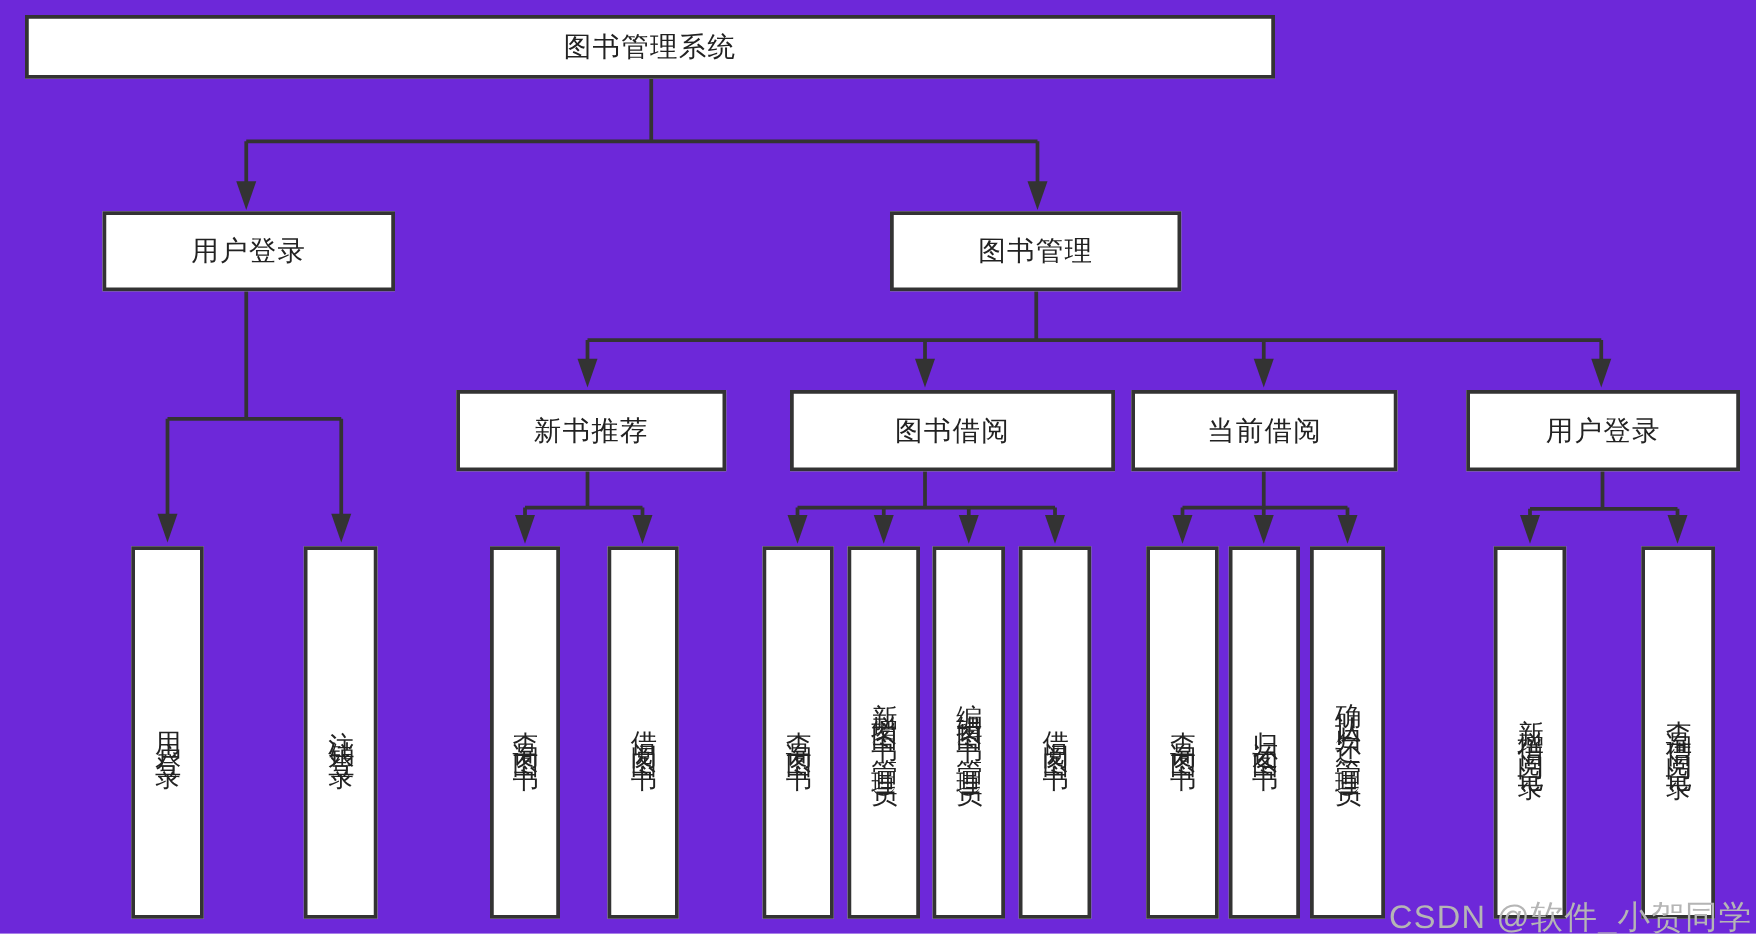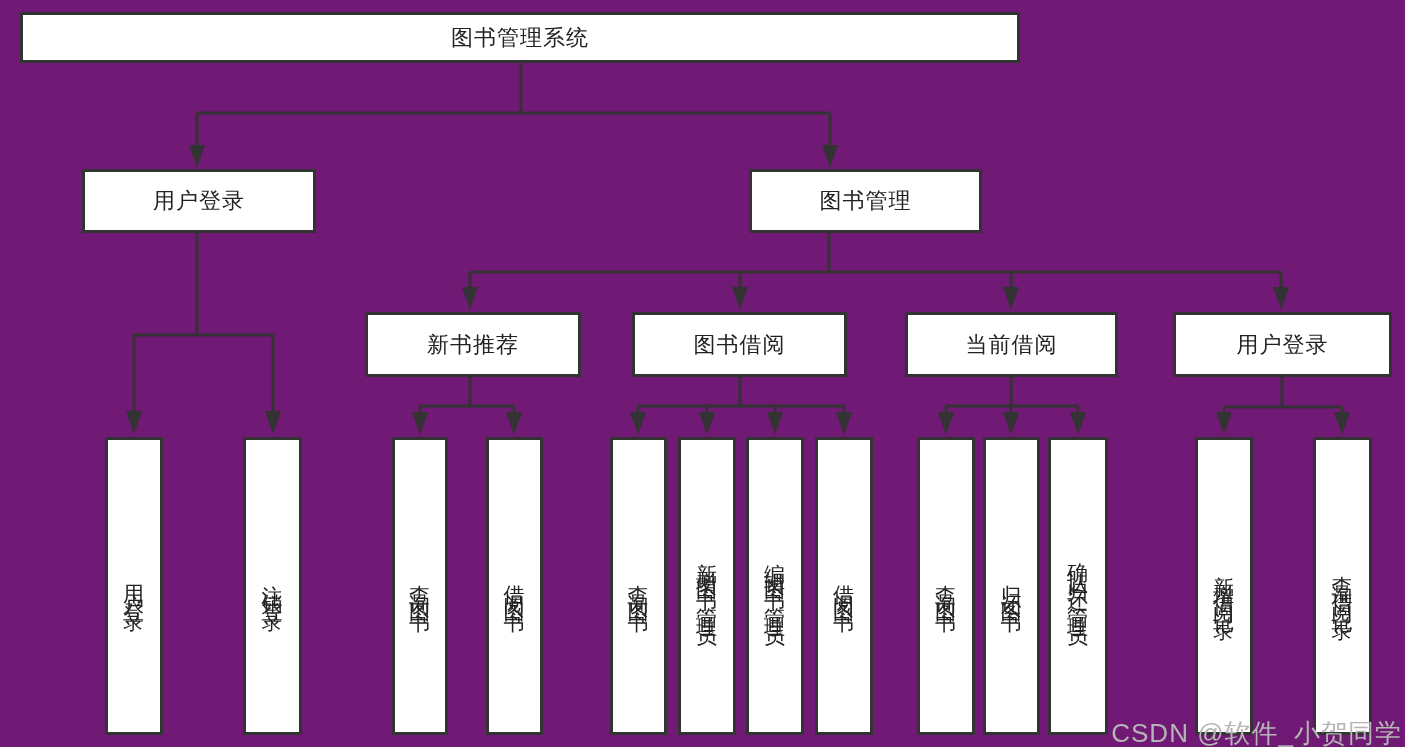--- a/index.html
+++ b/index.html
@@ -1,20 +1,20 @@
 <!DOCTYPE html>
 <html><head>
 <meta charset="utf-8">
 <style>
   html, body { margin: 0; padding: 0; background: #ffffff; }
   #canvas {
     position: relative;
     width: 1405px;
     height: 747px;
-    background: #701a75;
+    background: #6d28d9;
     font-family: "Liberation Sans", "DejaVu Sans", sans-serif;
     overflow: hidden;
     text-align: center;
   }
   #connectors {
     position: absolute;
     left: 0; top: 0;
     width: 1405px; height: 747px;
     pointer-events: none;
   }
@@ -48,23 +48,23 @@
     top: 716px;
     right: 3px;
     font-size: 26px;
     letter-spacing: 1px;
     color: #b5b5b5;
     white-space: nowrap;
   }
   
   #n-root            { left: 20px;   top: 12px;  width: 1000px; height: 51px; }
   #n-user-login      { left: 82px;   top: 169px; width: 234px;  height: 64px; }
-  #n-book-mgmt       { left: 712px;  top: 169px; width: 233px;  height: 64px; margin-left: 37px; }
+  #n-book-mgmt       { left: 712px;  top: 169px; width: 233px;  height: 64px; }
   #n-new-book        { left: 365px;  top: 312px; width: 216px;  height: 65px; }
-  #n-book-borrow     { left: 632px;  top: 312px; width: 215px;  height: 65px; }
+  #n-book-borrow     { left: 632px;  top: 312px; width: 260px;  height: 65px; }
   #n-current-borrow  { left: 905px;  top: 312px; width: 213px;  height: 65px; }
   #n-borrow-records  { left: 1173px; top: 312px; width: 219px;  height: 65px; }
   .leaf { top: 437px; height: 298px; }
   #l-user-login      { left: 105px;  width: 58px; }
   #l-logout          { left: 243px;  width: 59px; }
   #l-nb-query        { left: 392px;  width: 56px; }
   #l-nb-borrow       { left: 486px;  width: 57px; }
   #l-bb-query        { left: 610px;  width: 57px; }
   #l-bb-add          { left: 678px;  width: 58px; }
   #l-bb-edit         { left: 746px;  width: 58px; }

